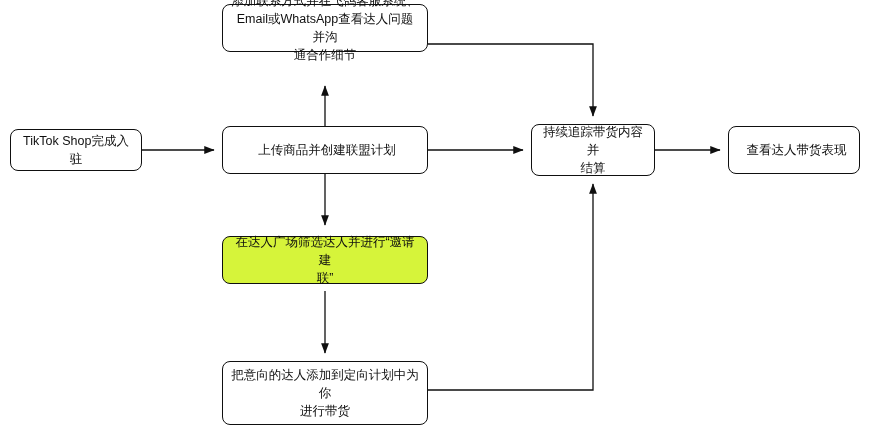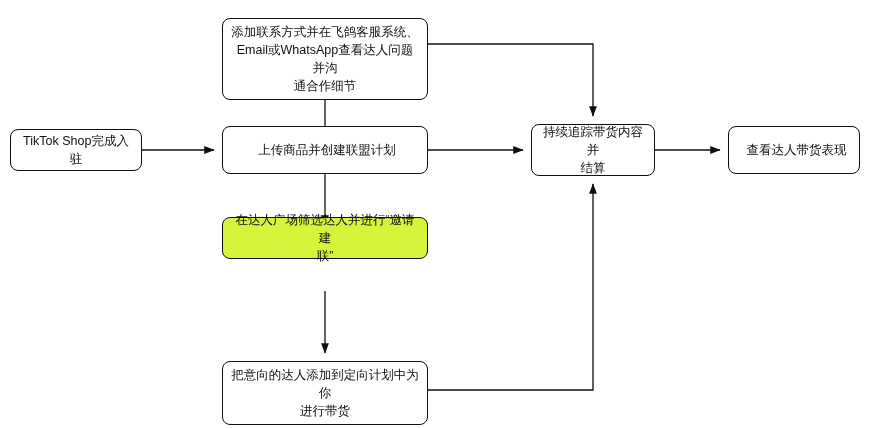--- a/index.html
+++ b/index.html
@@ -94,27 +94,27 @@
   </svg>
 
   <div class="node" style="left:10px; top:129px; width:132px; height:42px;">
     <span class="node-label">TikTok Shop完成入驻</span>
   </div>
 
   <div class="node" style="left:222px; top:126px; width:206px; height:48px;padding-left:12px;">
     <span class="node-label">上传商品并创建联盟计划</span>
   </div>
 
-  <div class="node" style="left:222px; top:18px; width:206px; height:82px;">
+  <div class="node" style="left:222px; top:4px; width:206px; height:48px;">
     <span class="node-label">添加联系方式并在飞鸽客服系统、
 Email或WhatsApp查看达人问题并沟
 通合作细节</span>
   </div>
 
-  <div class="node highlight" style="left:222px; top:217px; width:206px; height:42px;">
+  <div class="node highlight" style="left:222px; top:236px; width:206px; height:48px;">
     <span class="node-label">在达人广场筛选达人并进行“邀请建
 联”</span>
   </div>
 
   <div class="node" style="left:222px; top:361px; width:206px; height:64px;">
     <span class="node-label">把意向的达人添加到定向计划中为你
 进行带货</span>
   </div>
 
   <div class="node" style="left:531px; top:124px; width:124px; height:52px;align-items:center;">

